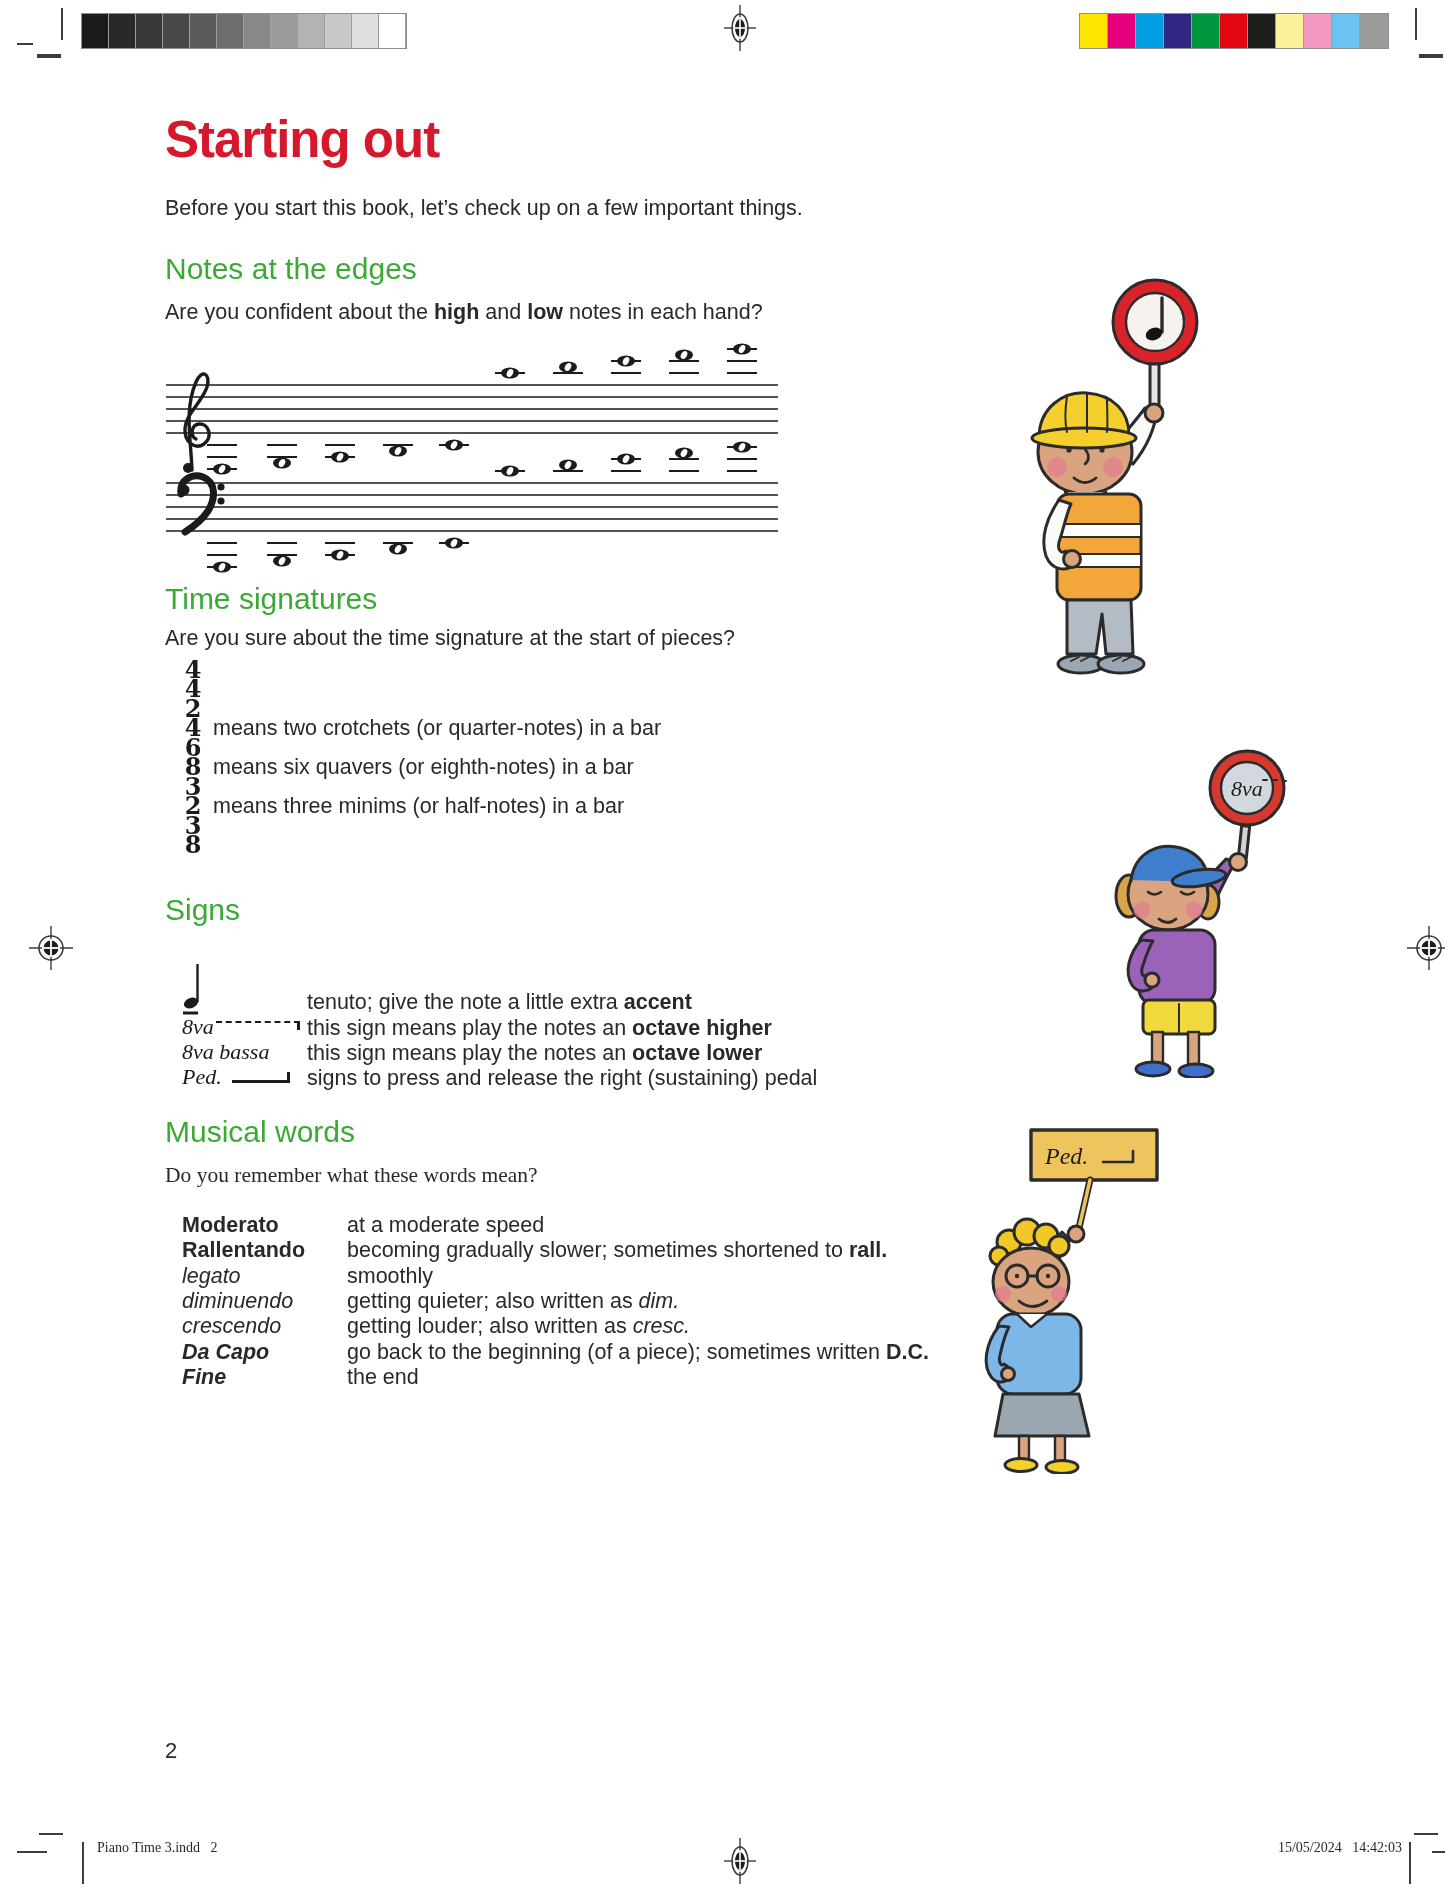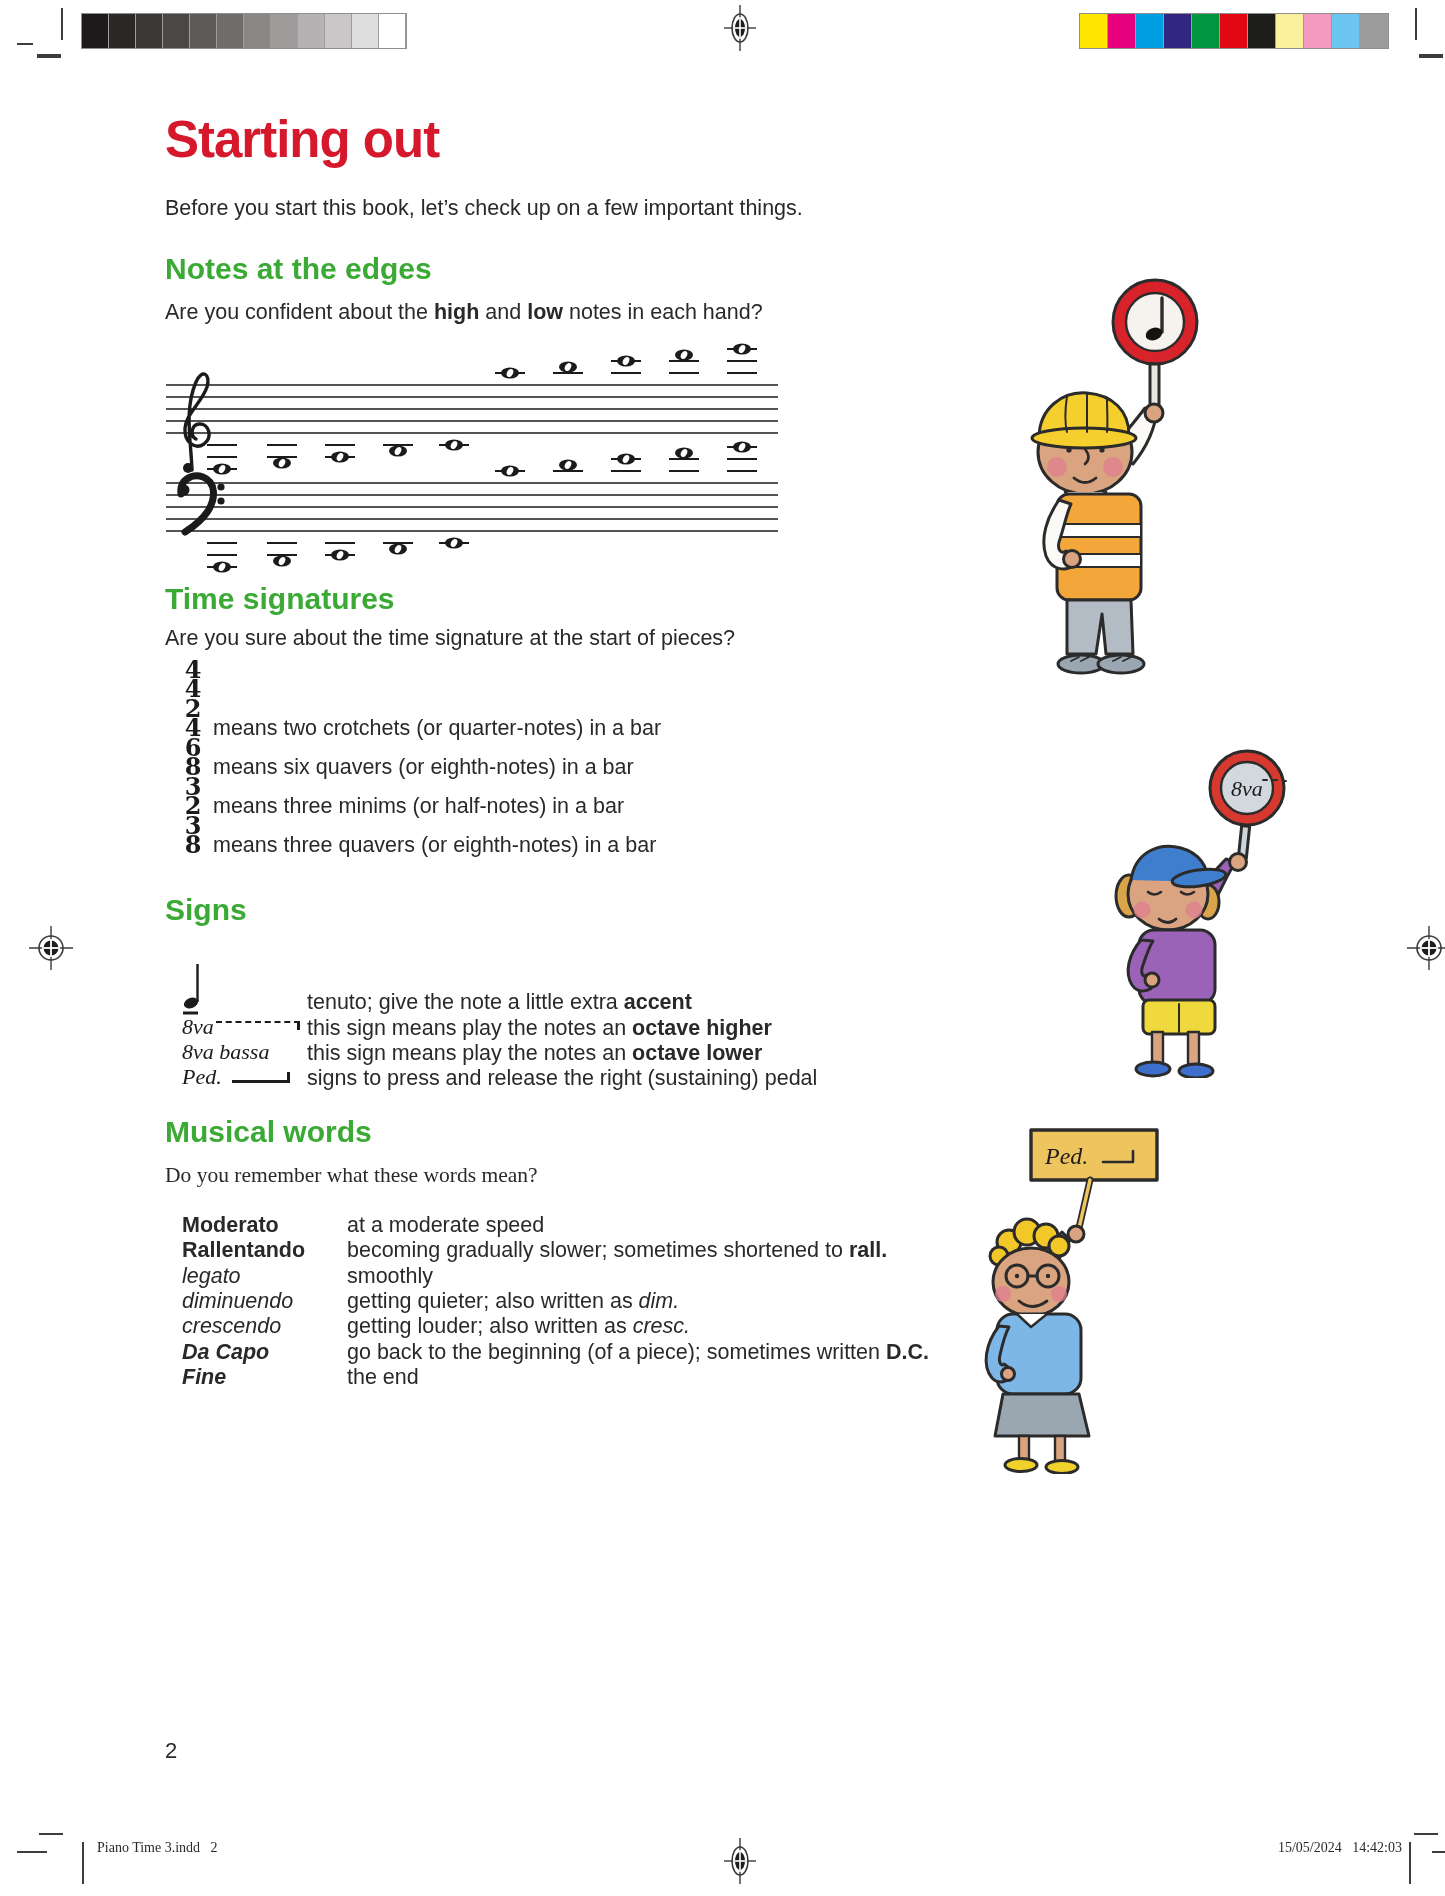--- a/index.html
+++ b/index.html
@@ -1,20 +1,20 @@
 <!DOCTYPE html>
 <html><head>
 <meta charset="utf-8">
 <style>
   html,body{margin:0;padding:0;background:#fff;}
   .page{position:relative;width:1445px;height:1896px;background:#ffffff;overflow:hidden;
         font-family:"Liberation Sans",sans-serif;color:#2b2828;margin-left:17px;}
   .abs{position:absolute;}
   .h1{font-weight:bold;font-size:51px;line-height:1;color:#d6182c;letter-spacing:-1px;}
-  .h2{font-weight:bold;font-size:30px;line-height:1.1;color:#3aaa35;}
+  .h2{font-weight:normal;font-size:30px;line-height:1.1;color:#3aaa35;}
   .bt{font-size:21.5px;line-height:25px;color:#2b2828;}
   .b{font-weight:bold;}
   .i{font-style:italic;}
   .bi{font-weight:bold;font-style:italic;}
   .frac{position:absolute;width:32px;text-align:center;font-family:"DejaVu Serif",serif;
         font-weight:700;font-size:24px;line-height:19px;color:#1d1a1b;}
   .frac span{display:block;}
   .ct{font-family:"DejaVu Serif",serif;font-weight:700;font-size:26px;margin-left:8px;color:#1d1a1b;}
   .slabel{font-family:"Liberation Serif",serif;font-style:italic;font-size:22px;color:#1d1a1b;line-height:25px;}
   .ott-line{display:inline-block;position:relative;width:84px;height:10px;vertical-align:3px;margin-left:2px;}
@@ -296,21 +296,20 @@
   <div class="frac" style="left:160px;top:777px;">
       <span>3</span>
       <span>2</span>
     </div>
   <div class="abs bt" style="left:196px;top:794px;">means three minims (or half-notes) in a bar</div>
 
   <div class="frac" style="left:160px;top:816px;">
       <span>3</span>
       <span>8</span>
     </div>
-  <div class="abs bt" style="left:196px;top:833px;">means three quavers (or eighth-notes) in a bar</div>
 
   <div class="abs h2" style="left:148px;top:893px;">Signs</div>
 
   <svg class="abs" style="left:163px;top:958px;" width="30" height="60" viewBox="0 0 30 60">
     <line x1="17.5" y1="6" x2="17.5" y2="44" stroke="#1d1a1b" stroke-width="2.4"></line>
     <g transform="translate(11,45) rotate(-22)">
         <ellipse rx="7.4" ry="5" fill="#1d1a1b"></ellipse>
       </g>
     <line x1="3" y1="55" x2="18" y2="55" stroke="#1d1a1b" stroke-width="3"></line>
   </svg>

